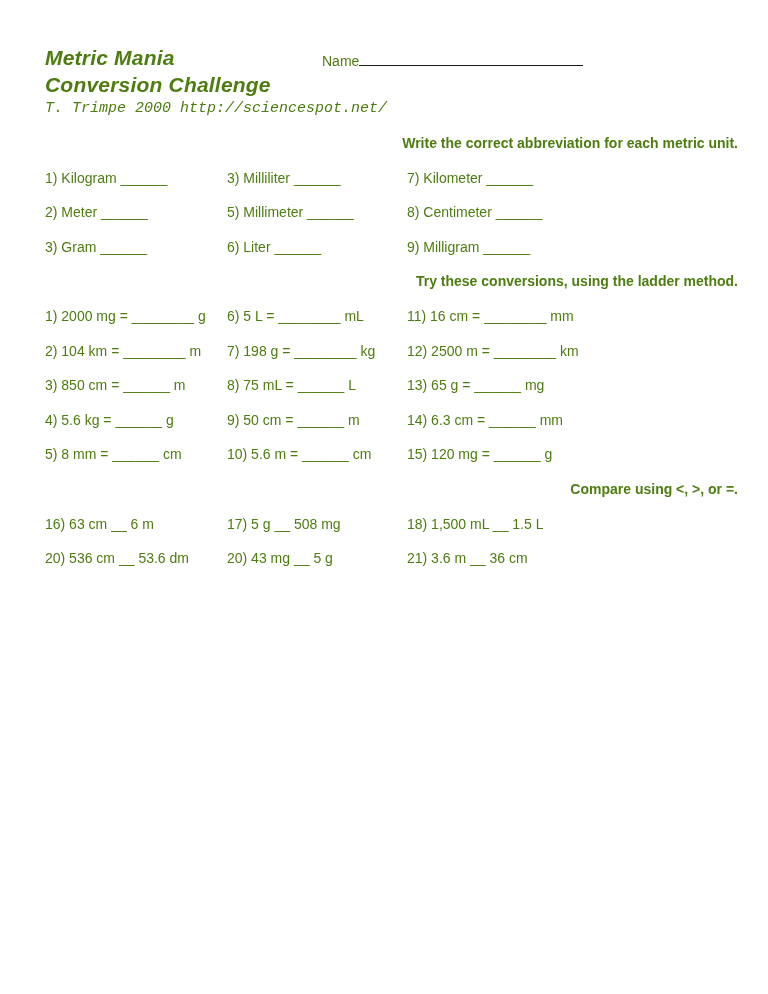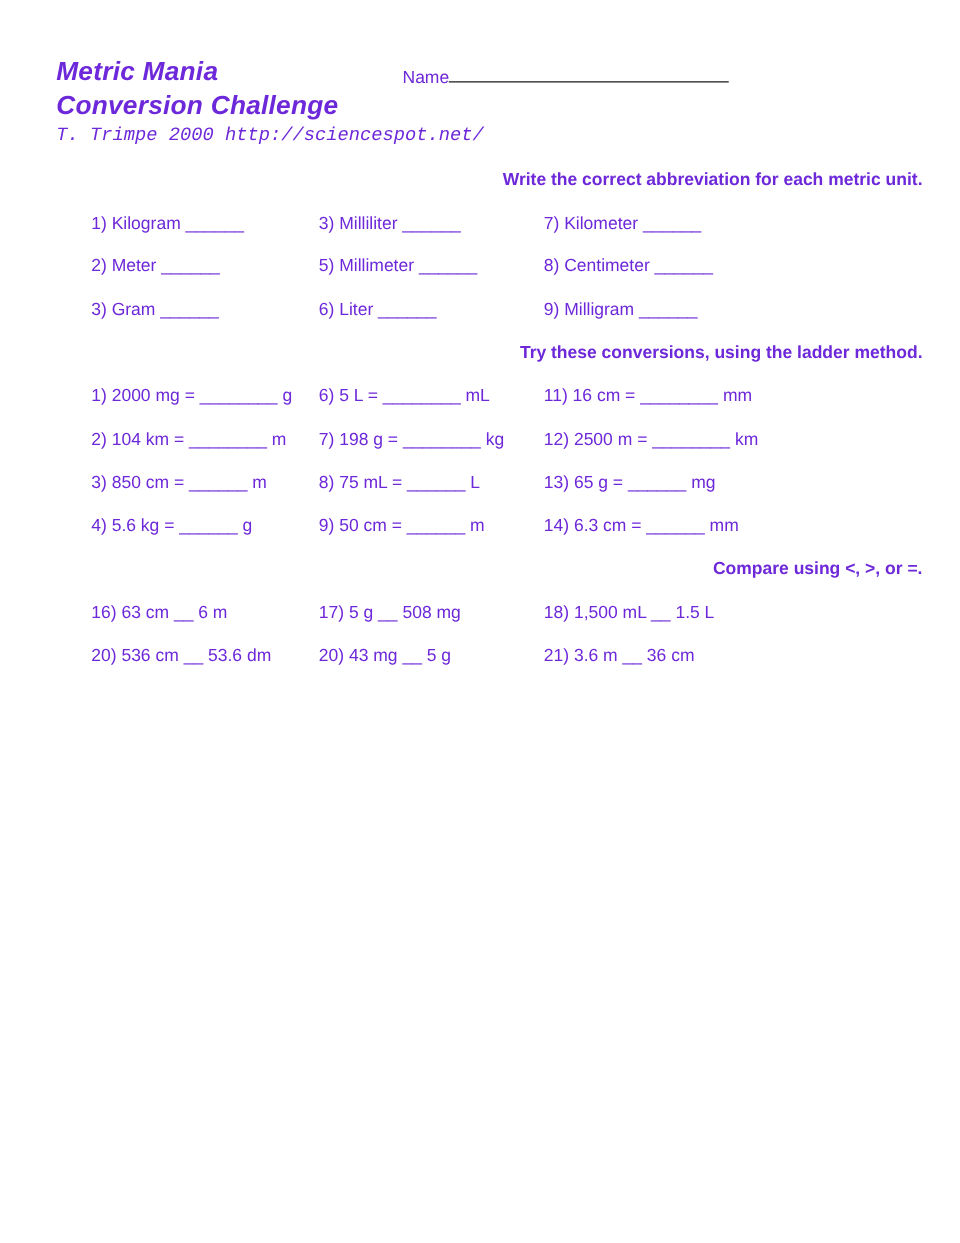--- a/index.html
+++ b/index.html
@@ -5,21 +5,21 @@
   html, body {
     margin: 0;
     padding: 0;
     background: #ffffff;
   }
   .sheet {
     position: relative;
     width: 768px;
     height: 994px;
     background: #ffffff;
-    color: #6d28d9;
+    color: #4d7c0f;
     font-family: "Liberation Sans", sans-serif;
     overflow: hidden;
   }
   
   .header {
     position: absolute;
     left: 45px;
     top: 44px;
   }
   .title-line {
@@ -66,21 +66,20 @@
   .section-heading {
     font-weight: bold;
     font-size: 14px;
     margin: 0;
     white-space: nowrap;
     text-align: right;
   }
   .ws-row {
     display: grid;
     grid-template-columns: 182px 180px 1fr;
-    margin-left: 28px;
   }
   .ws-cell {
     white-space: nowrap;
   }
 </style>
 </head>
 <body>
 
 <div class="sheet">
 
@@ -127,20 +126,25 @@
     <div class="ws-row">
       <span class="ws-cell">3) 850 cm = ______ m</span>
       <span class="ws-cell">8) 75 mL = ______ L</span>
       <span class="ws-cell">13) 65 g = ______ mg</span>
     </div>
     <div class="ws-row">
       <span class="ws-cell">4) 5.6 kg = ______ g</span>
       <span class="ws-cell">9) 50 cm = ______ m</span>
       <span class="ws-cell">14) 6.3 cm = ______ mm</span>
     </div>
+    <div class="ws-row">
+      <span class="ws-cell">5) 8 mm = ______ cm</span>
+      <span class="ws-cell">10) 5.6 m = ______ cm</span>
+      <span class="ws-cell">15) 120 mg = ______ g</span>
+    </div>
 
     <div class="section-heading">Compare using &lt;, &gt;, or =.</div>
     <div class="ws-row">
       <span class="ws-cell">16) 63 cm __ 6 m</span>
       <span class="ws-cell">17) 5 g __ 508 mg</span>
       <span class="ws-cell">18) 1,500 mL __ 1.5 L</span>
     </div>
     <div class="ws-row">
       <span class="ws-cell">20) 536 cm __ 53.6 dm</span>
       <span class="ws-cell">20) 43 mg __ 5 g</span>

